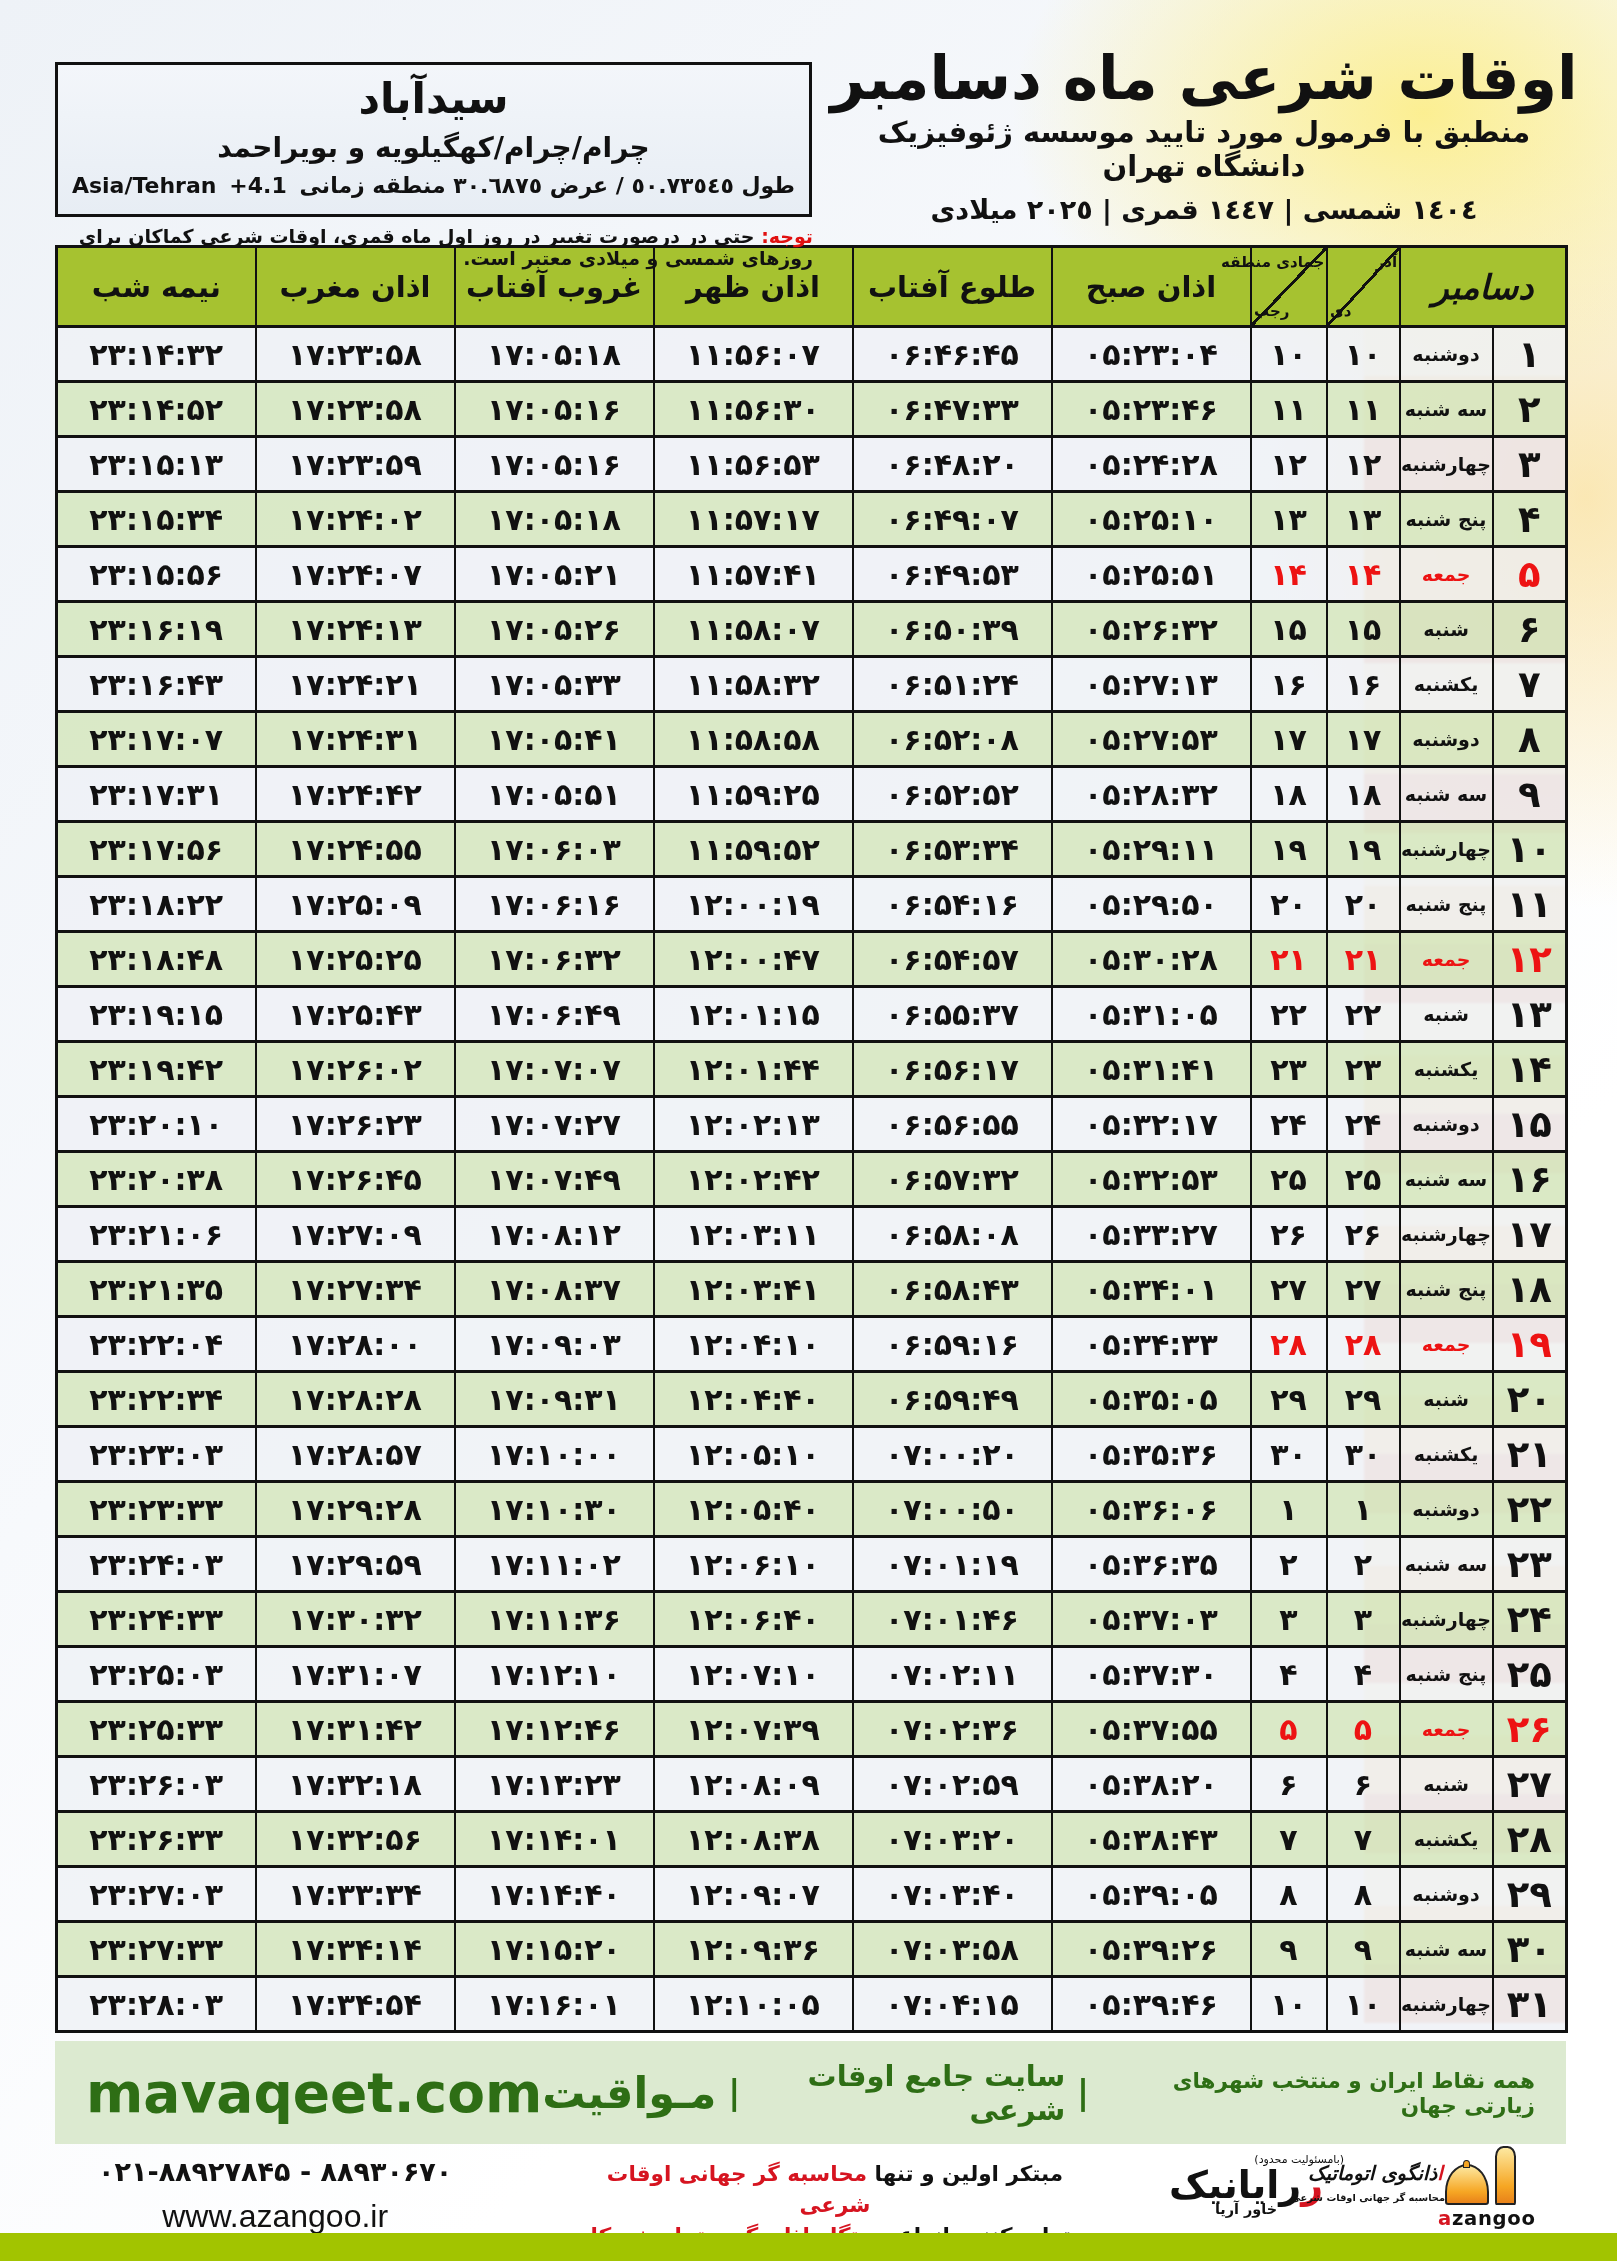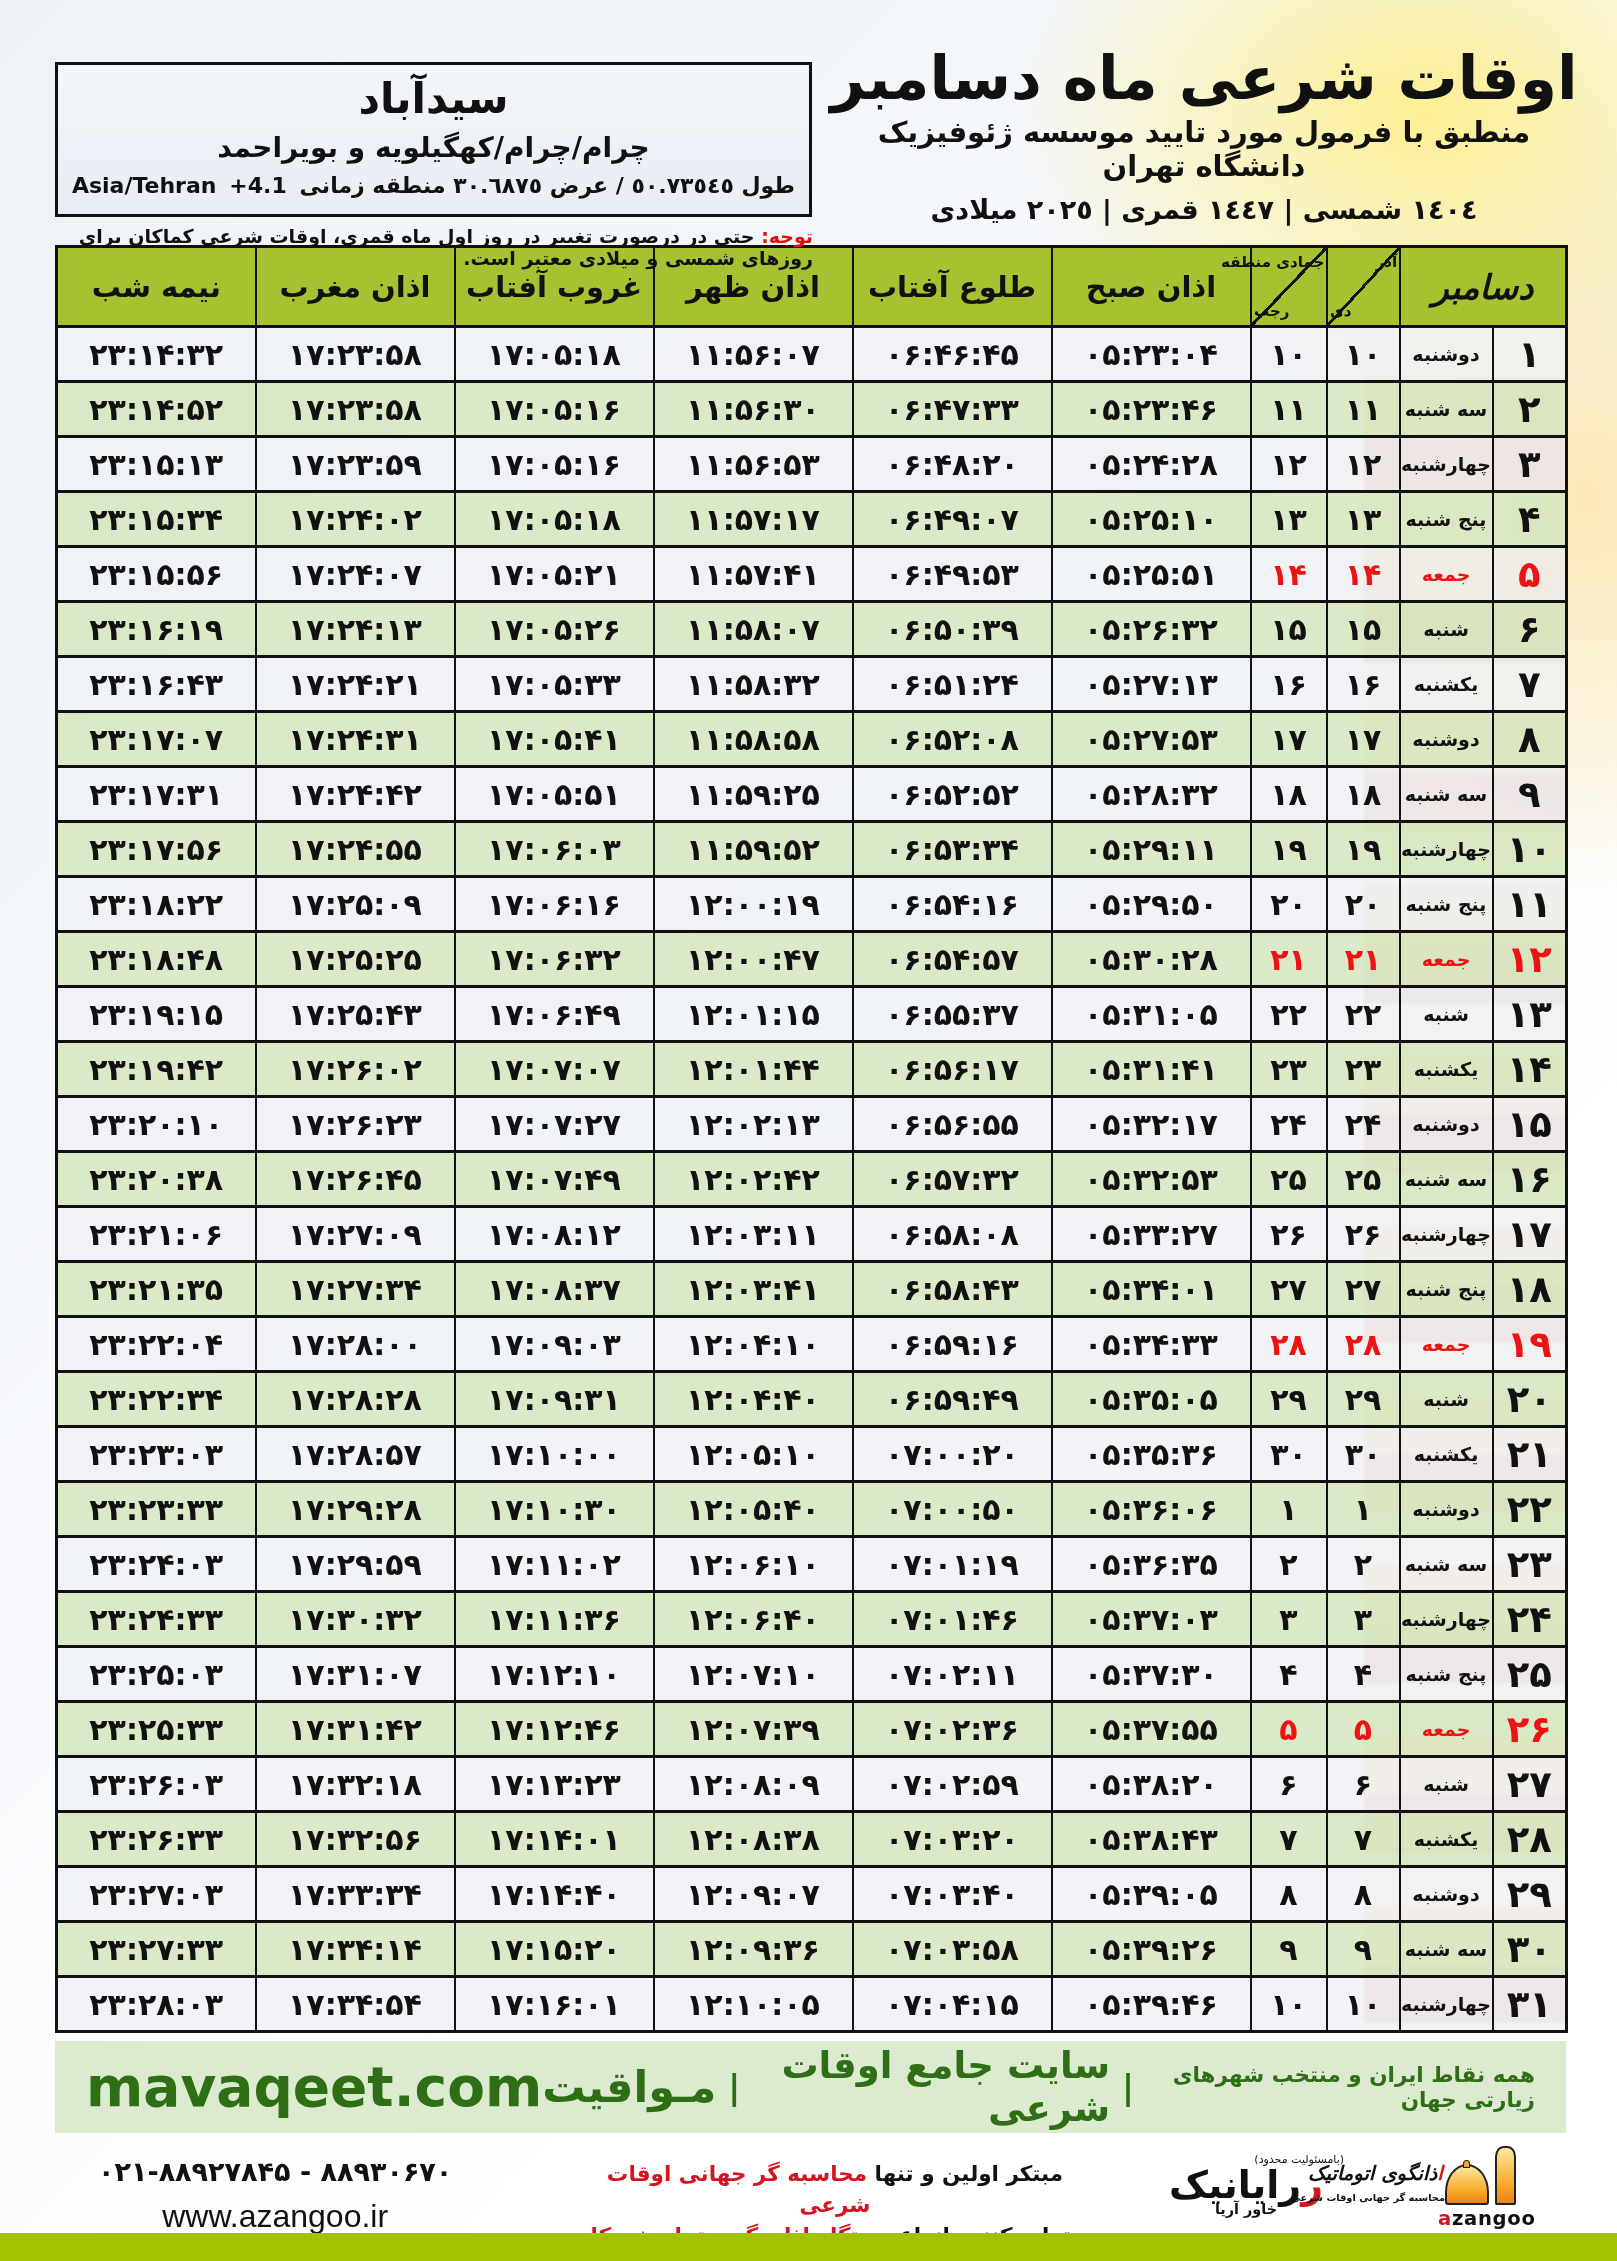--- a/index.html
+++ b/index.html
@@ -75,29 +75,29 @@
   tbody tr:nth-child(odd) td{background:rgba(238,241,246,.84);}
   tbody tr:nth-child(even) td{background:rgba(215,231,195,.93);}
   td.c-day{font-size:37px;font-weight:bold;}
   td.c-weekday{font-size:19px;font-weight:600;}
   td.c-cal{font-size:30px;font-weight:bold;}
   td.c-time{font-size:30px;font-weight:bold;}
   tr.friday td.c-day, tr.friday td.c-weekday, tr.friday td.c-cal{color:#ed1313;}
 
   
   .mavaqeet-bar{
-    position:absolute;left:55px;top:2041px;width:1511px;height:92px;z-index:2;
+    position:absolute;left:55px;top:2041px;width:1511px;height:103px;z-index:2;
     background:#dcead0;display:flex;align-items:center;justify-content:space-between;
     box-sizing:border-box;padding:0 31px;color:#2e6e15;
   }
   .mv-latin{font-size:55px;font-weight:bold;direction:ltr;}
   .mv-fa{direction:rtl;text-align:right;display:flex;align-items:center;gap:11.7px;}
   .mv-brand{font-size:43px;font-weight:bold;}
   .mv-sep{font-size:33px;font-weight:bold;}
-  .mv-mid{font-size:37px;font-weight:bold;}
+  .mv-mid{font-size:29px;font-weight:bold;}
   .mv-small{font-size:21.5px;font-weight:bold;}
 
   
   .phones-block{position:absolute;left:98px;top:2156px;z-index:2;text-align:center;direction:ltr;}
   .phone-line{font-size:27px;font-weight:bold;letter-spacing:1.3px;}
   .site-line{font-family:Liberation Sans, sans-serif;font-size:32px;margin-top:11px;}
 
   .credit-fa{position:absolute;left:574px;top:2158px;width:522px;z-index:2;direction:rtl;text-align:center;
     font-size:21.5px;font-weight:bold;line-height:1.45;}
   .credit-fa .red{color:#d61420;}

